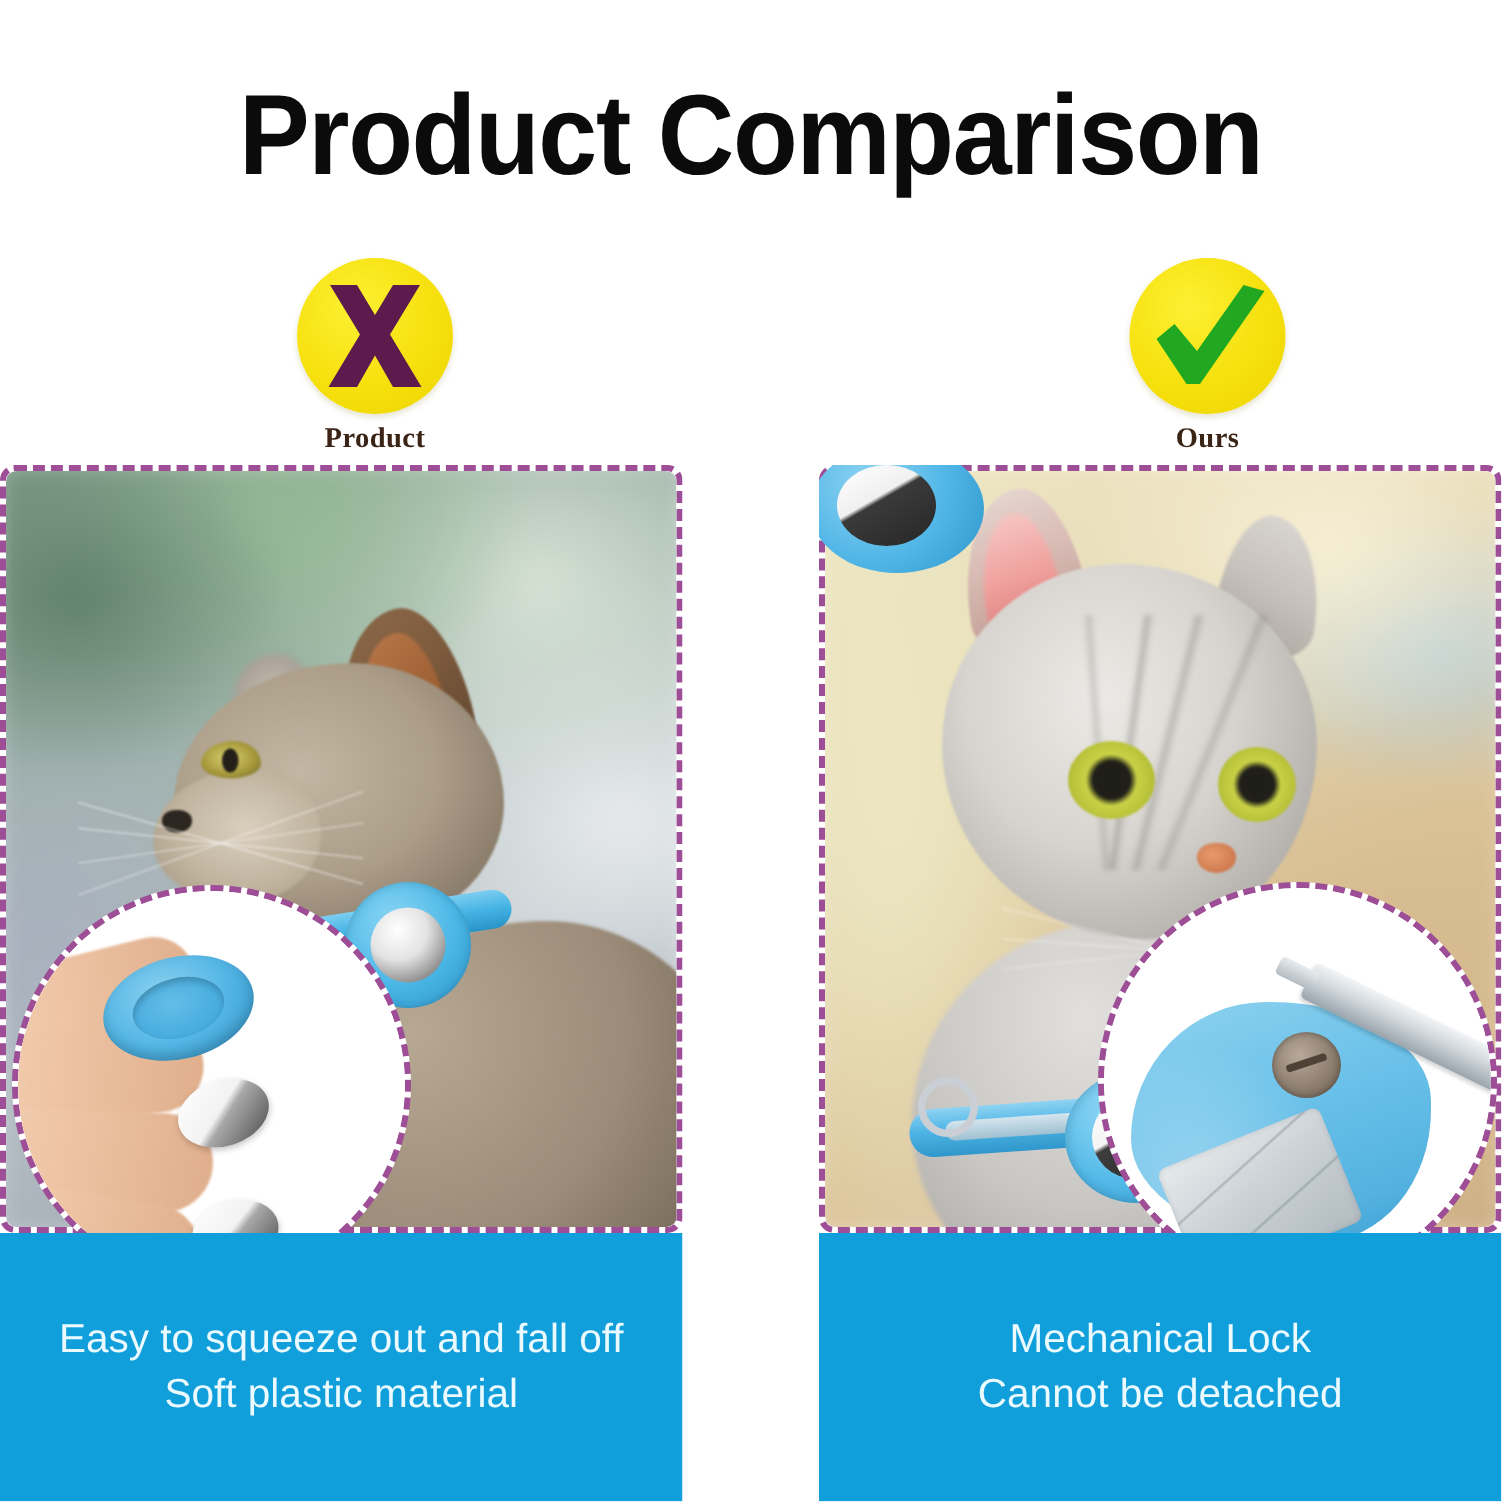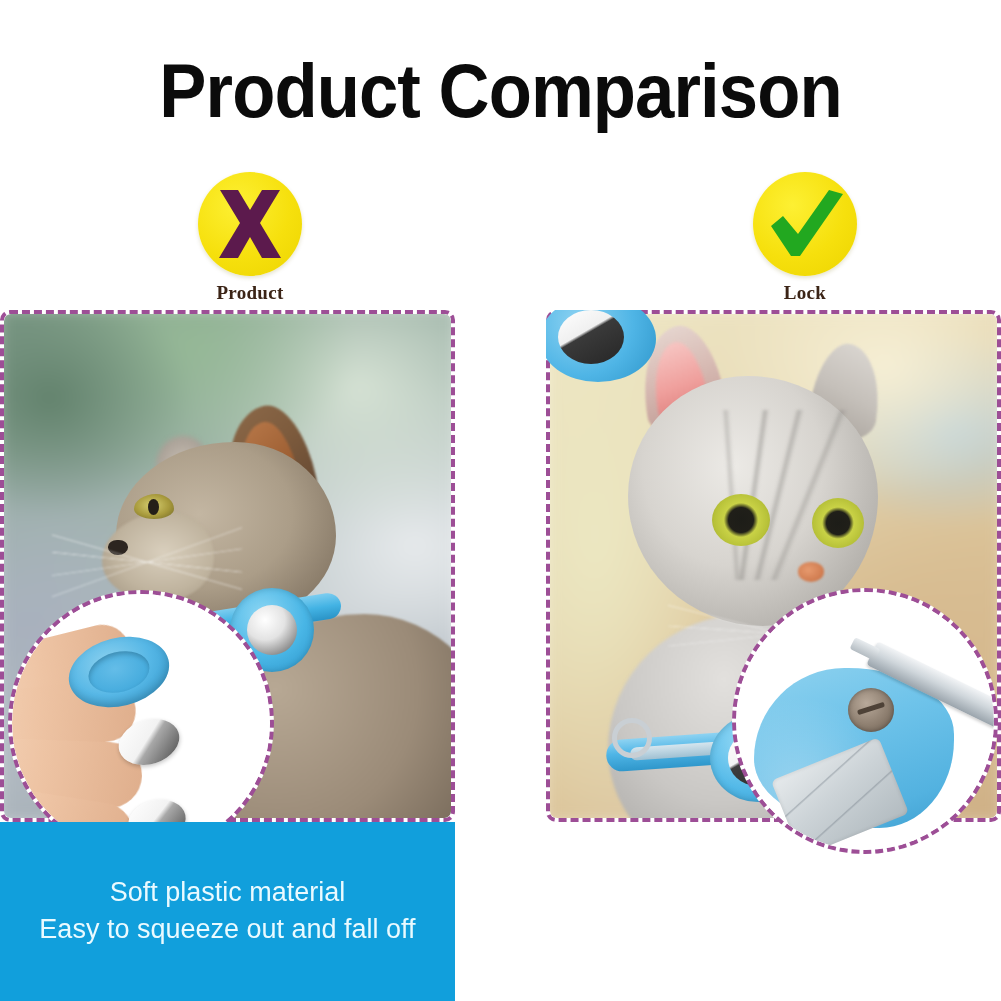--- a/index.html
+++ b/index.html
@@ -454,21 +454,21 @@
   </div>
   <div class="badge-label">Product</div>
 </div>
 
 <div class="badge-block" id="badge-ours">
   <div class="badge-circle">
     <svg viewBox="0 0 104 104">
       <polygon points="18,54 30,44 45,62 76,18 90,22 47,84 38,84" fill="#22A820"></polygon>
     </svg>
   </div>
-  <div class="badge-label">Lock</div>
+  <div class="badge-label">Ours</div>
 </div>
 
 <div class="panel" id="panel-others">
 
   <div class="photo">
     <div class="photo-inner">
       <div class="bg-others"></div>
       <div class="cat-o-body"></div>
       <div class="cat-o-ear"></div>
       <div class="cat-o-ear-in"></div>
@@ -492,22 +492,22 @@
       <div class="finger f2"></div>
       <div class="finger f3"></div>
       <div class="finger f4"></div>
       <div class="silicone"></div>
       <div class="airtag at1"></div>
       <div class="airtag at2"></div>
     </div>
   </div>
 
   <div class="caption-bar">
+    <div class="caption-line">Easy to squeeze out and fall off</div>
     <div class="caption-line">Soft plastic material</div>
-    <div class="caption-line">Easy to squeeze out and fall off</div>
   </div>
 </div>
 
 <div class="panel" id="panel-ours">
 
   <div class="photo">
     <div class="photo-inner">
       <div class="bg-ours"></div>
       <div class="cat-u-body"></div>
       <div class="cat-u-ear-l"></div>
@@ -532,13 +532,17 @@
       <div class="lock-body"></div>
       <div class="stitch-patch"></div>
       <div class="screw"></div>
       <div class="screwdriver"></div>
       <div class="sd-handle"></div>
     </div>
   </div>
 
   <div class="mini-tag" style="position:absolute; left:-6px; top:-14px;"></div>
 
+  <div class="caption-bar">
+    <div class="caption-line">Mechanical Lock</div>
+    <div class="caption-line">Cannot be detached</div>
+  </div>
 </div>
 
 </body></html>

